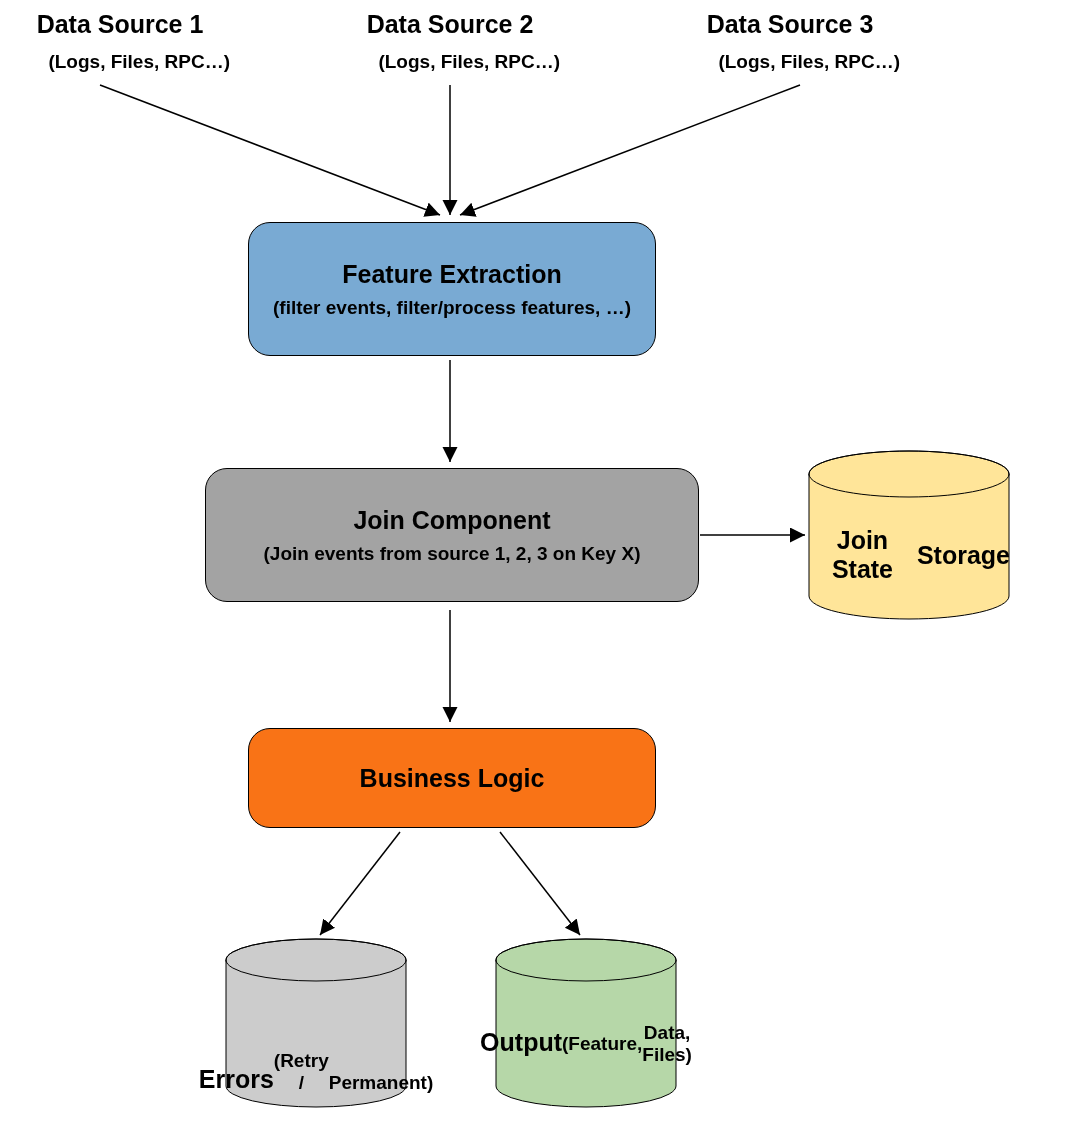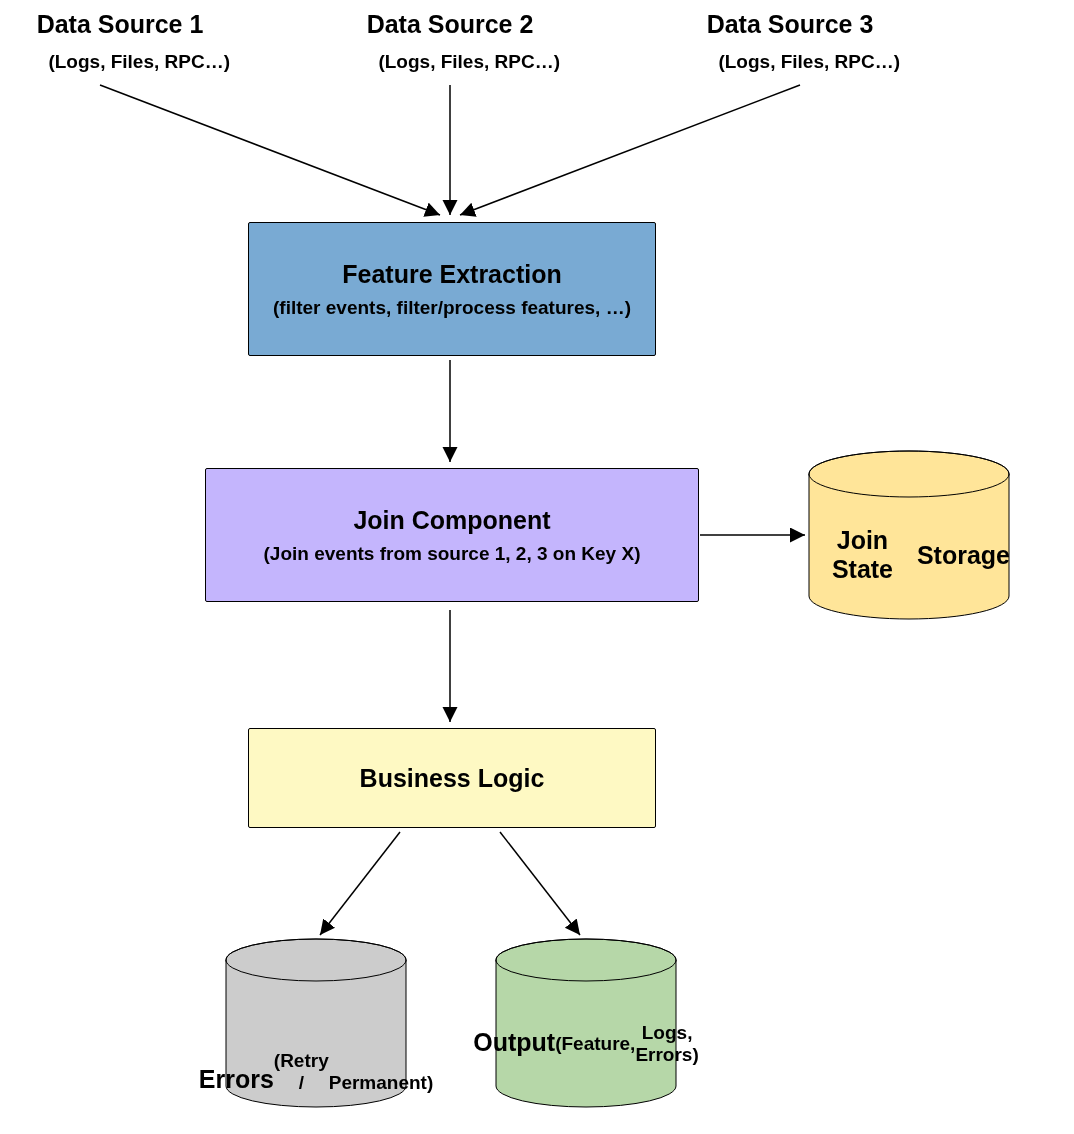--- a/index.html
+++ b/index.html
@@ -24,41 +24,41 @@
   }
   .src-sub {
     font-size: 19px;
     color: #000;
     margin-top: 12px;
     text-align: right;
   }
   .node {
     position: absolute;
     border: 1px solid #000;
-    border-radius: 2px;
+    border-radius: 22px;
     text-align: center;
     display: flex;
     flex-direction: column;
     justify-content: center;
     align-items: center;
     box-sizing: border-box;
     padding: 10px 16px;
   }
   .node-title {
     font-size: 25px;
     color: #000;
   }
   .node-sub {
     font-size: 19px;
     color: #000;
     margin-top: 8px;
   }
   .feature  { background: #79aad3; }
-  .join     { background: #c4b5fd; }
-  .business { background: #fef9c3; justify-content: center; }
+  .join     { background: #a3a3a3; }
+  .business { background: #f97316; justify-content: center; }
   .cyl {
     position: absolute;
     text-align: center;
   }
   .cyl svg { display: block; }
   .cyl .label {
     position: absolute;
     left: 0; right: 0;
     display: flex;
     align-items: center;
@@ -155,17 +155,17 @@
 
   <div class="cyl" style="left:495px; top:938px; width:182px; height:170px;">
     <svg width="182" height="170">
       <ellipse cx="91" cy="22" rx="90" ry="21" fill="#b6d7a8" stroke="#000"></ellipse>
       <path d="M1 22 L1 148 A90 21 0 0 0 181 148 L181 22" fill="#b6d7a8" stroke="#000"></path>
       <ellipse cx="91" cy="22" rx="90" ry="21" fill="none" stroke="#000"></ellipse>
     </svg>
     <div class="label" style="top:52px; bottom:14px;">
       <div class="t1">Output</div>
       <div class="t2">(Feature,</div>
-      <div class="t2">Logs, Errors)</div>
+      <div class="t2">Data, Files)</div>
     </div>
   </div>
 
 </div>
 
 </body></html>

